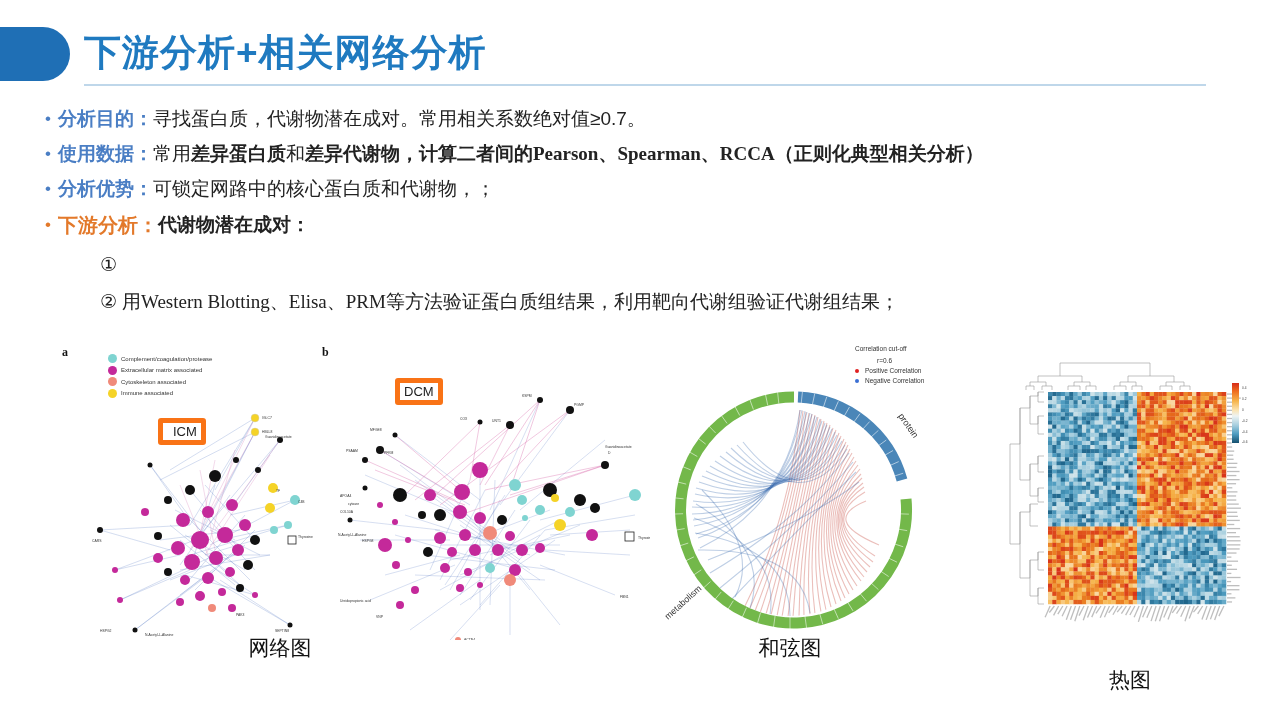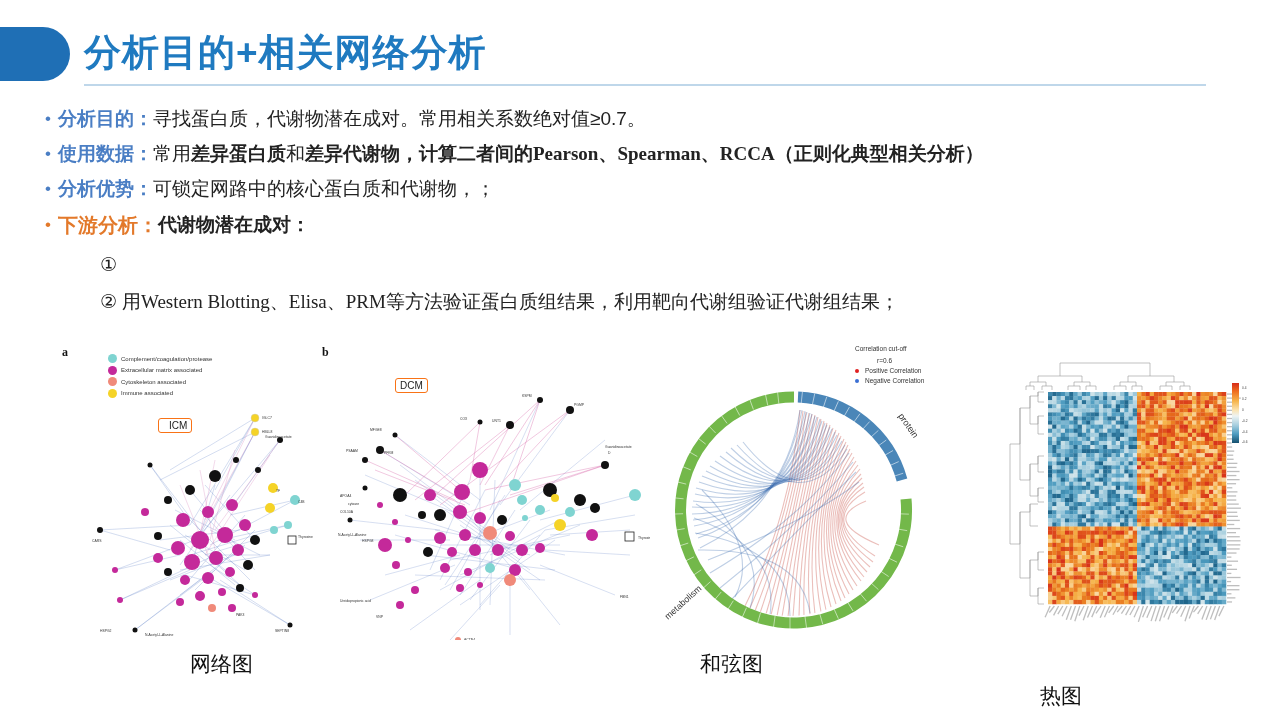--- a/index.html
+++ b/index.html
@@ -40,50 +40,50 @@
   .blabel.orange{color:#e3792a;font-size:20px;font-family:"Liberation Serif","DejaVu Serif",serif;}
   .btext{color:#222;font-size:19px;white-space:nowrap;}
   .btext b{font-weight:bold;}
   .btext .serif{font-family:"Liberation Serif","DejaVu Serif",serif;font-weight:bold;}
   .btext.bold-all{font-weight:bold;}
   .sub{display:flex;align-items:flex-start;margin-left:62px;line-height:30px;margin-bottom:4px;}
   .sub .num{flex:0 0 22px;font-size:19px;color:#222;}
   .sub .stext{font-size:19px;color:#222;white-space:nowrap;}
   .sub .stext .serif{font-family:"Liberation Serif","DejaVu Serif",serif;}
   .panel-caption{
-    position:absolute;text-align:left;font-size:21px;color:#111;
-    top:650px;
+    position:absolute;text-align:center;font-size:21px;color:#111;
+    top:634px;
   }
   
   .netpanel{position:absolute;top:340px;}
   .panel-letter{
     position:absolute;font-size:12px;font-weight:bold;color:#111;
     font-family:"Liberation Serif","DejaVu Serif",serif;
   }
   .legend-net{position:absolute;font-size:6px;color:#333;}
   .legend-net .lg-row{display:flex;align-items:center;margin-bottom:2.5px;height:9px;}
   .legend-net .sw{width:9px;height:9px;border-radius:50%;margin-right:4px;flex:0 0 9px;}
   .tagbox{
-    position:absolute;border:1px solid #f97316;border-radius:3px;
-    font-size:10px;padding:1px 4px;color:#222;background:#fff;
+    position:absolute;border:5px solid #f97316;border-radius:3px;
+    font-size:13px;padding:1px 4px;color:#222;background:#fff;
     font-family:"Liberation Sans",sans-serif;
   }
   
   .chordlegend{position:absolute;font-size:6.5px;color:#333;}
   .chordlegend .cl-title{margin-bottom:5px;}
   .chordlegend .cl-r{margin-left:22px;margin-bottom:3px;}
   .chordlegend .cl-row{display:flex;align-items:center;margin-bottom:3px;}
   .chordlegend .dot{width:4px;height:4px;border-radius:50%;margin-right:6px;flex:0 0 4px;}
 </style>
 </head>
 <body>
 
 <div class="title-bar">
   <div class="title-pill"></div>
-  <div class="title-text">分析目的+相关网络分析</div>
+  <div class="title-text">下游分析+相关网络分析</div>
   <div class="title-rule"></div>
 </div>
 
 <div class="bullets">
 
   <div class="brow">
     <div class="bdot">•</div>
     <div class="blabel">分析目的：</div>
     <div class="btext">寻找蛋白质，代谢物潜在成对。常用相关系数绝对值≥0.7。</div>
   </div>

